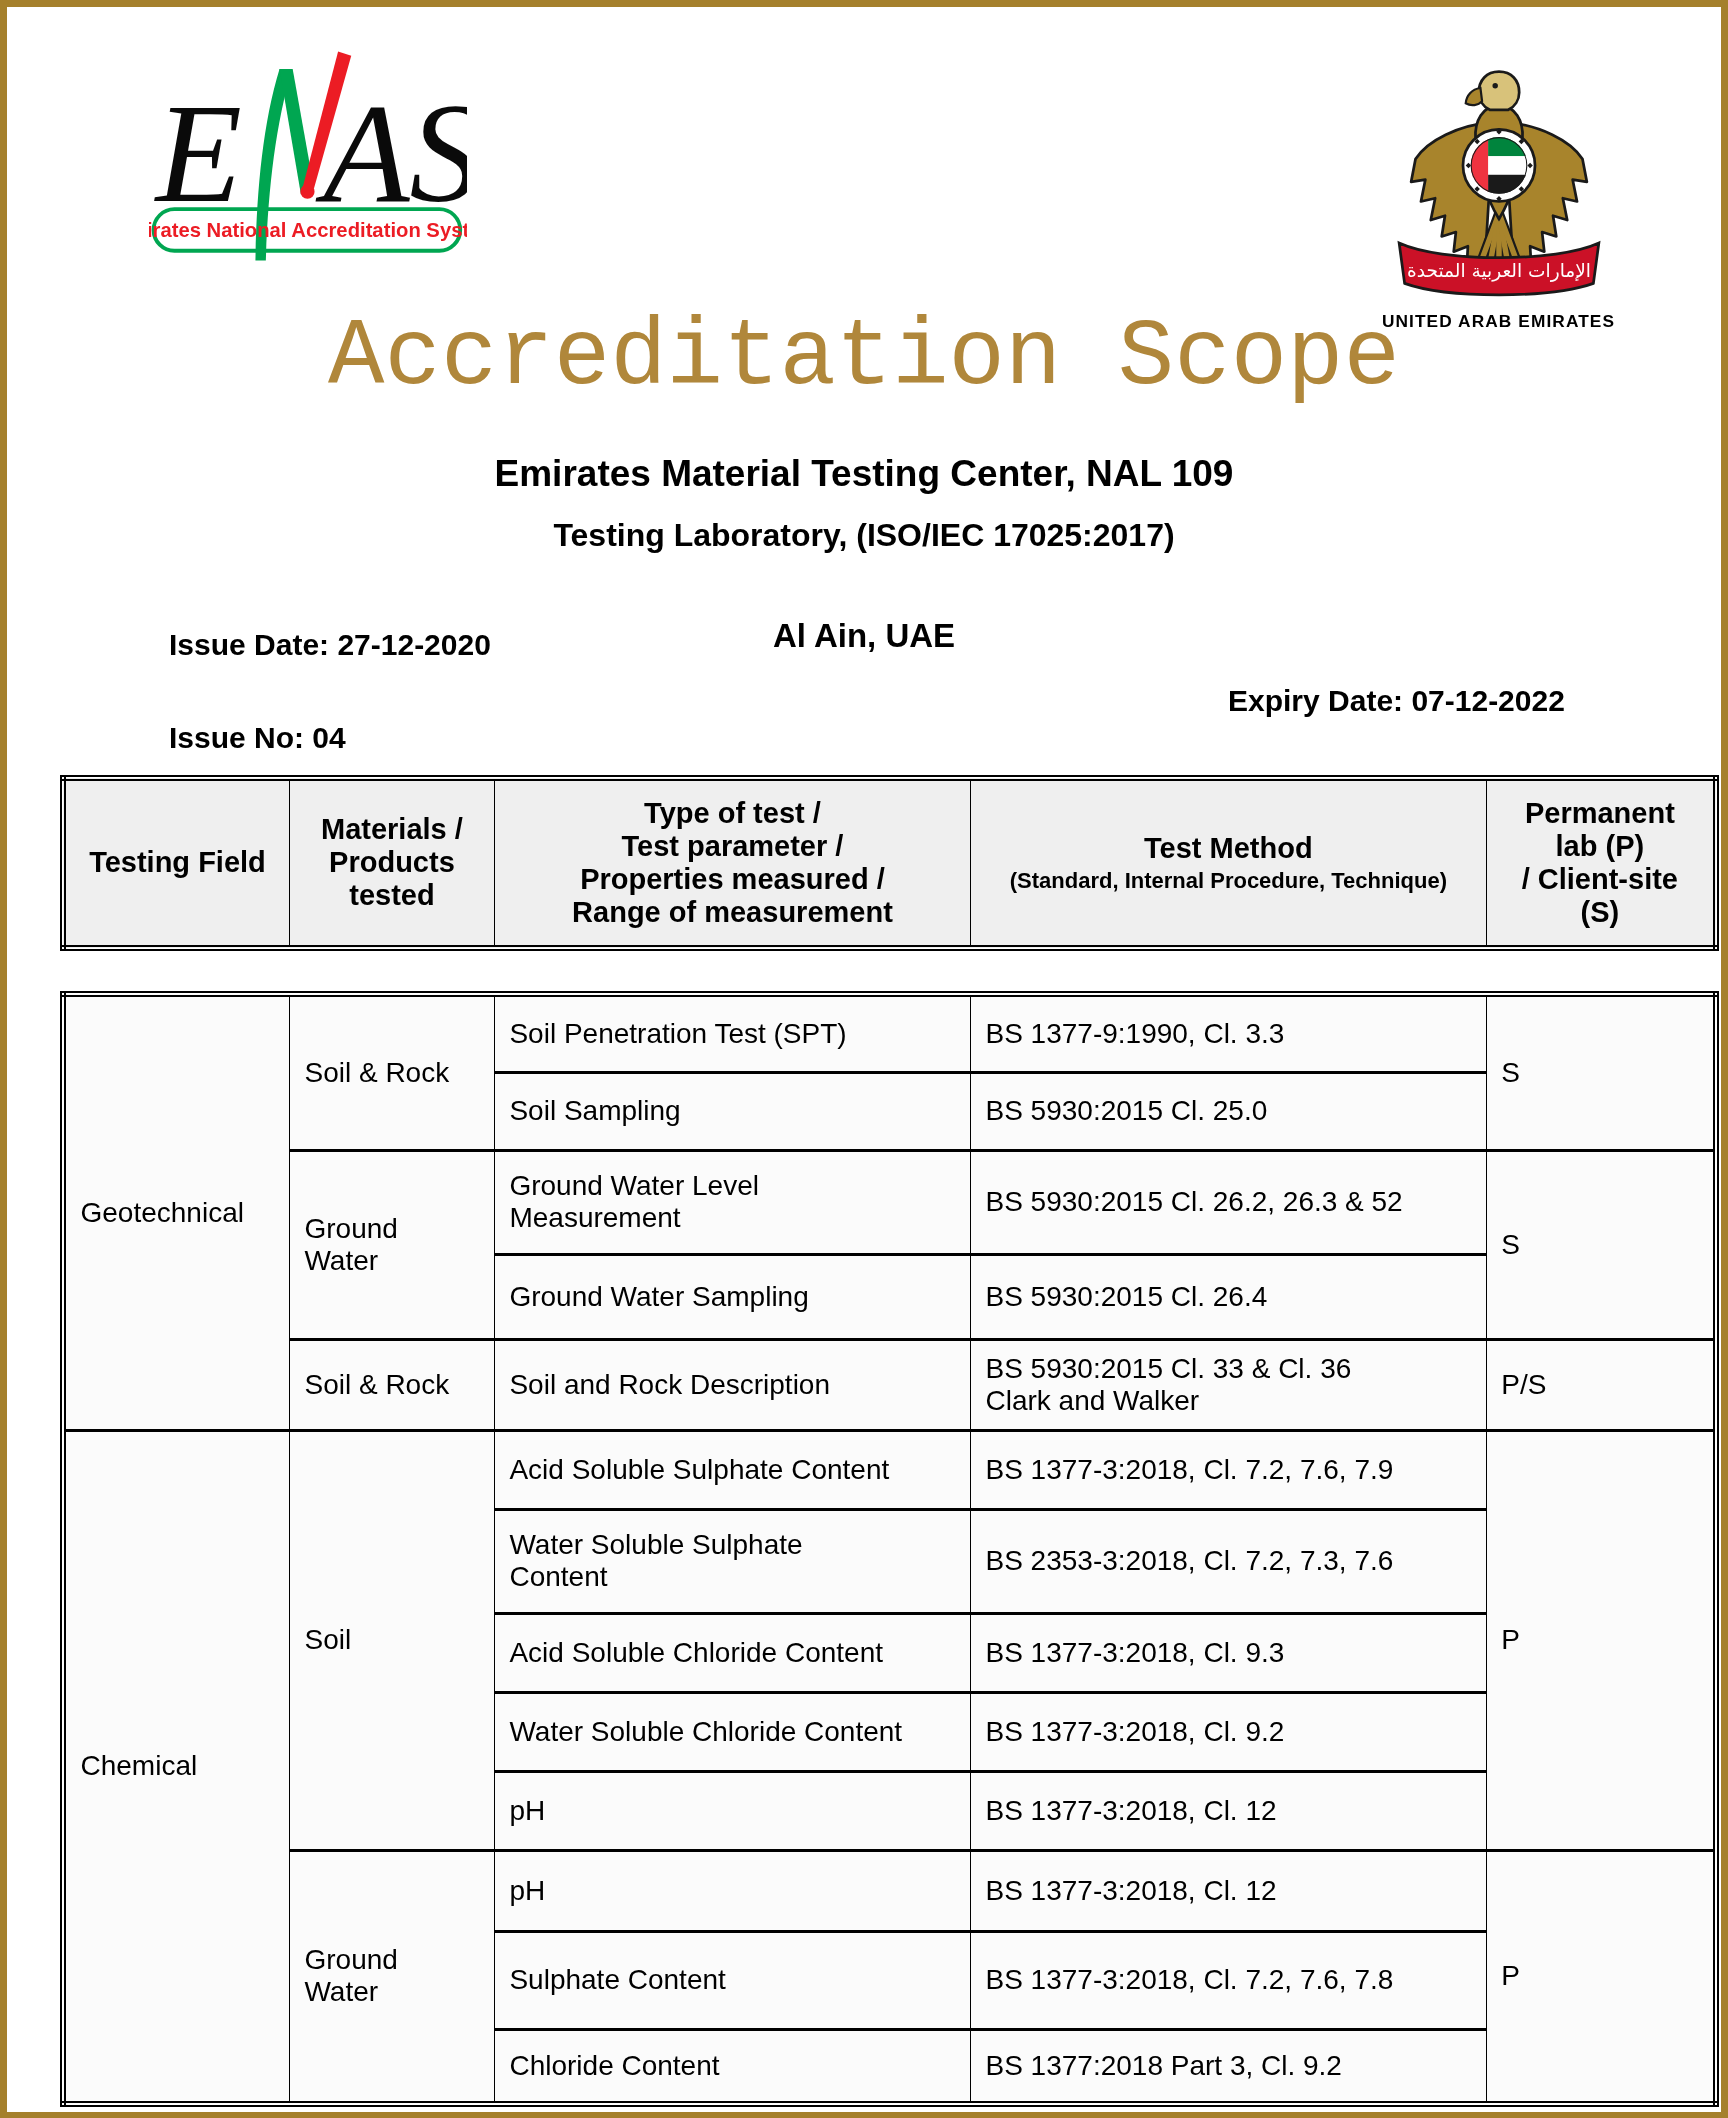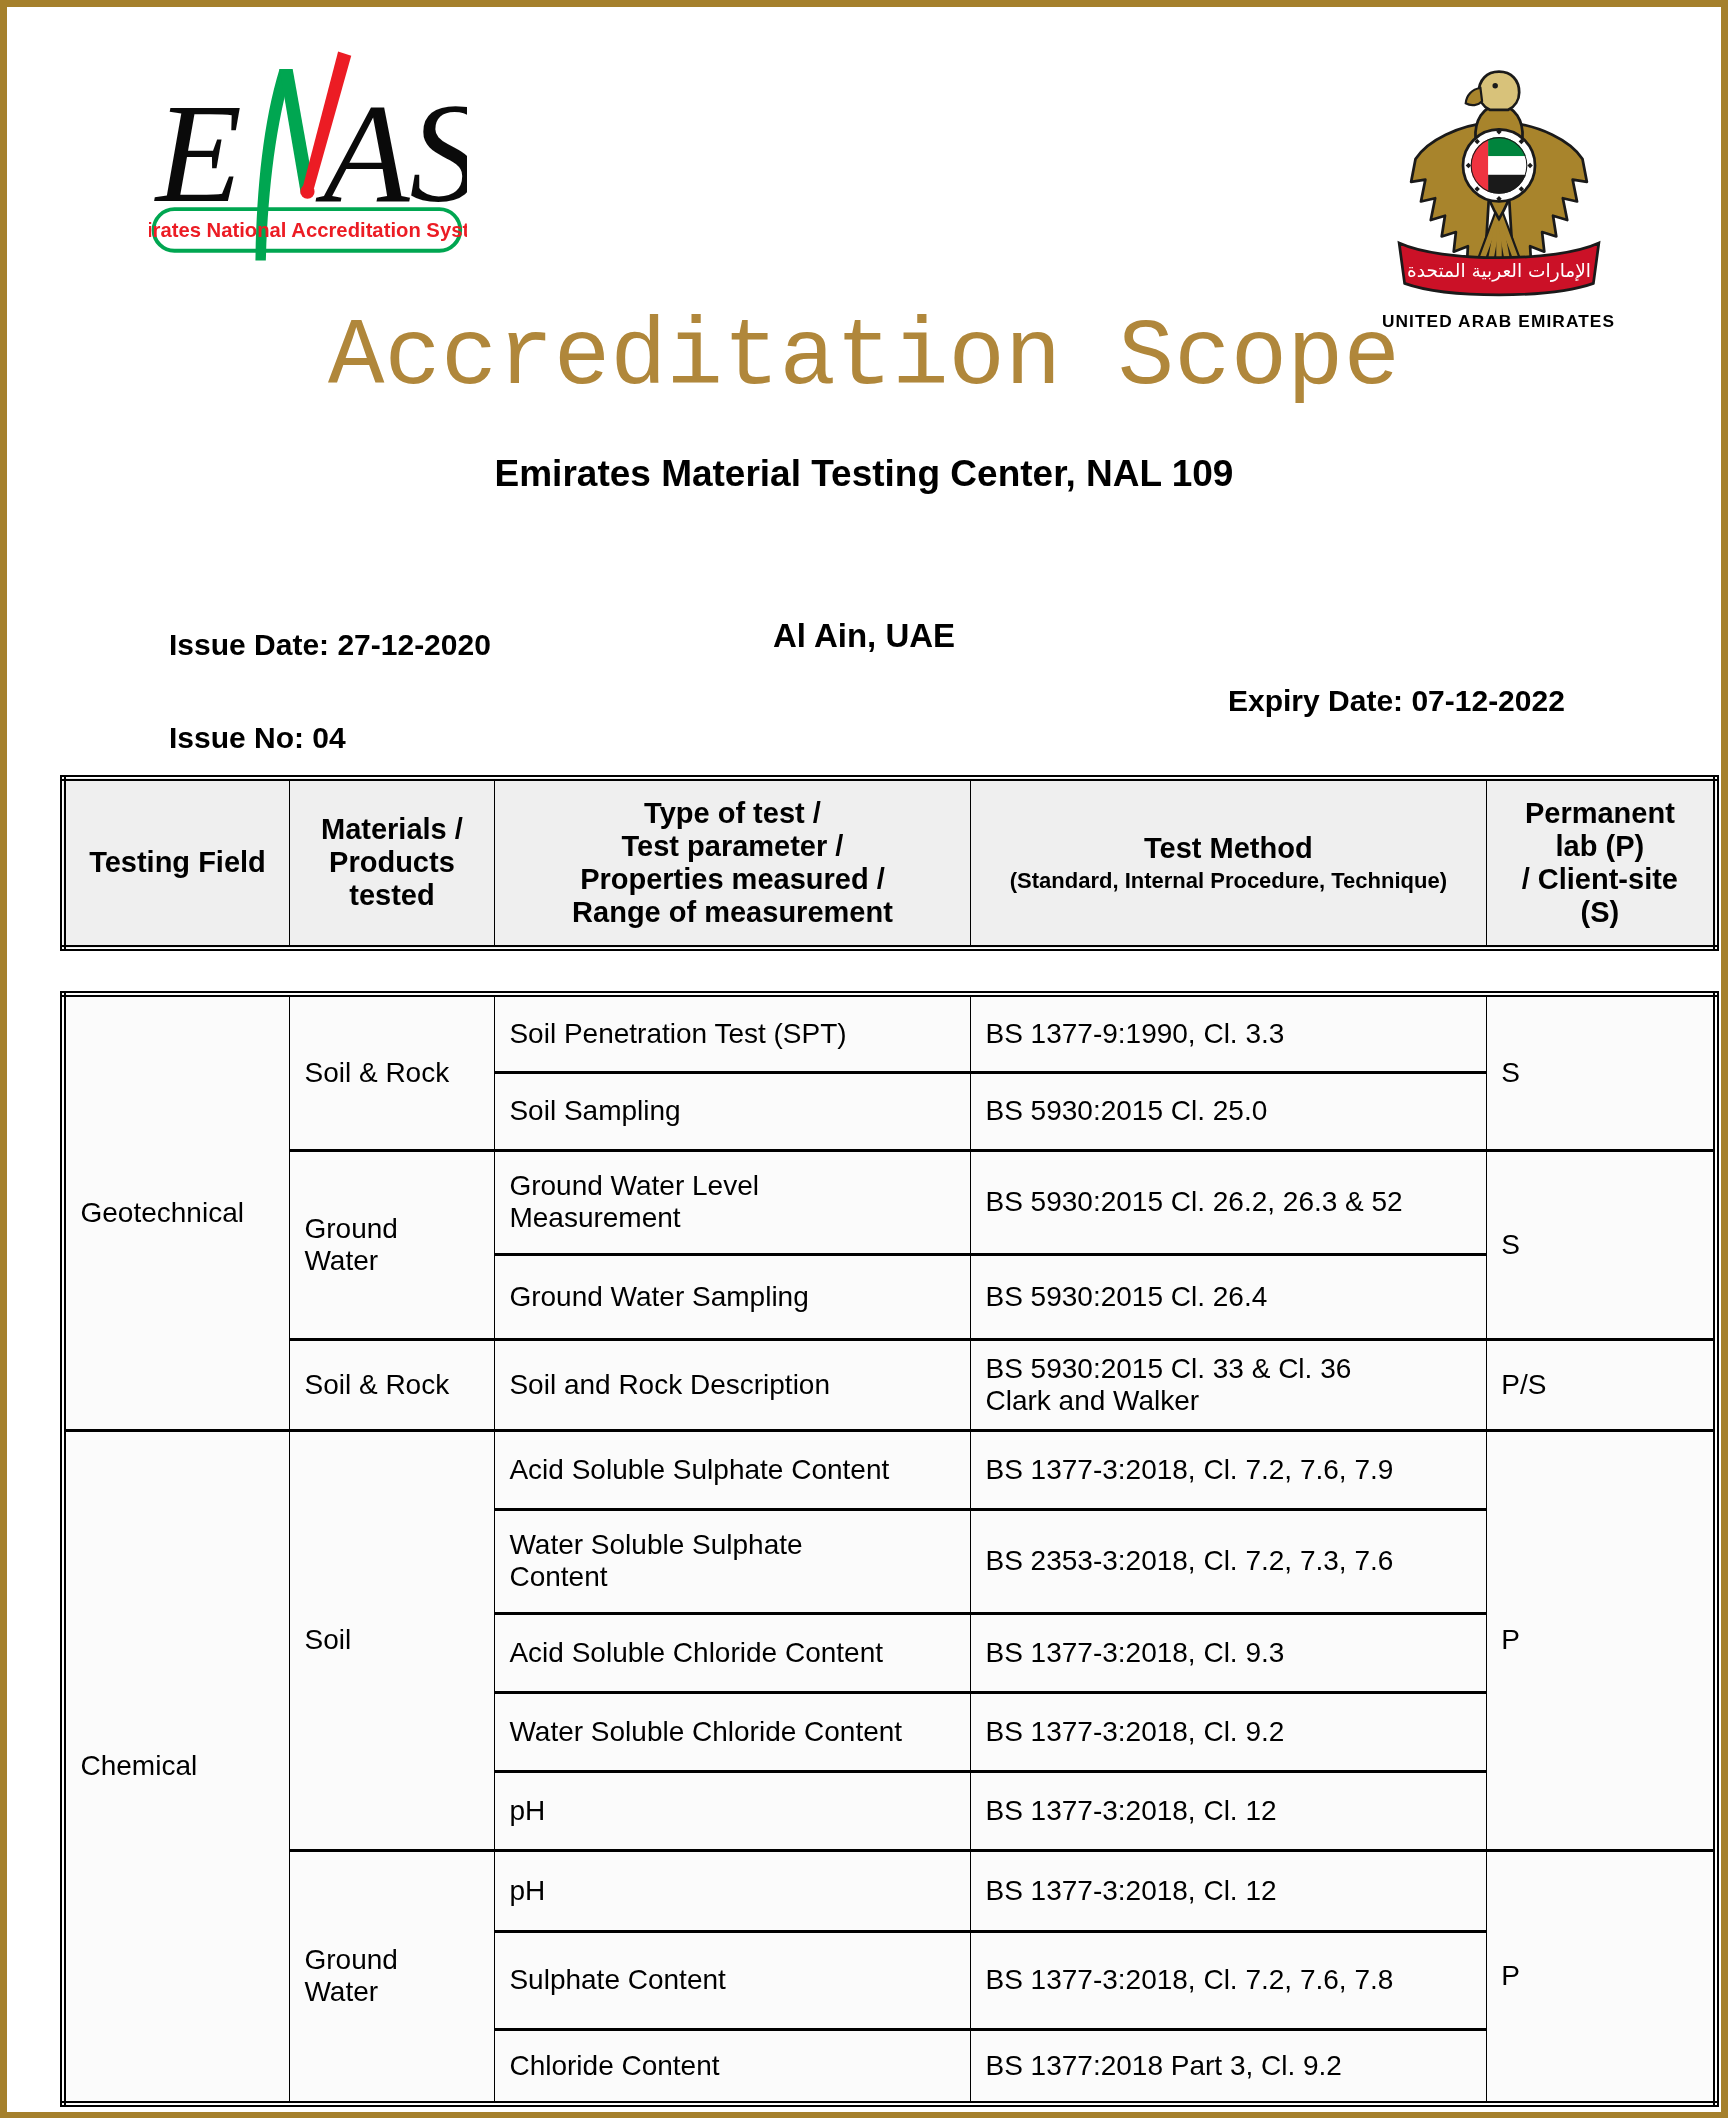--- a/index.html
+++ b/index.html
@@ -153,20 +153,21 @@
       </g>
 
       <path d="M52 350 C130 386 340 386 418 350 L408 424 C330 452 140 452 62 424 Z" fill="#cb1127" stroke="#1a1a1a" stroke-width="5"></path>
       <text x="235" y="412" text-anchor="middle" font-family="DejaVu Sans, sans-serif" font-size="34" fill="#ffffff">الإمارات العربية المتحدة</text>
     </svg>
     <div class="uae-caption">UNITED ARAB EMIRATES</div>
   </div>
 
   <div class="doc-title">Accreditation Scope</div>
   <div class="org-name">Emirates Material Testing Center, NAL 109</div>
+  <div class="lab-type">Testing Laboratory, (ISO/IEC 17025:2017)</div>
   <div class="location">Al Ain, UAE</div>
   <div class="issue-date">Issue Date: 27-12-2020</div>
   <div class="expiry-date">Expiry Date: 07-12-2022</div>
   <div class="issue-no">Issue No: 04</div>
 
   <table class="scope-head-table">
     <colgroup>
         <col class="w1">
         <col class="w2">
         <col class="w3">

